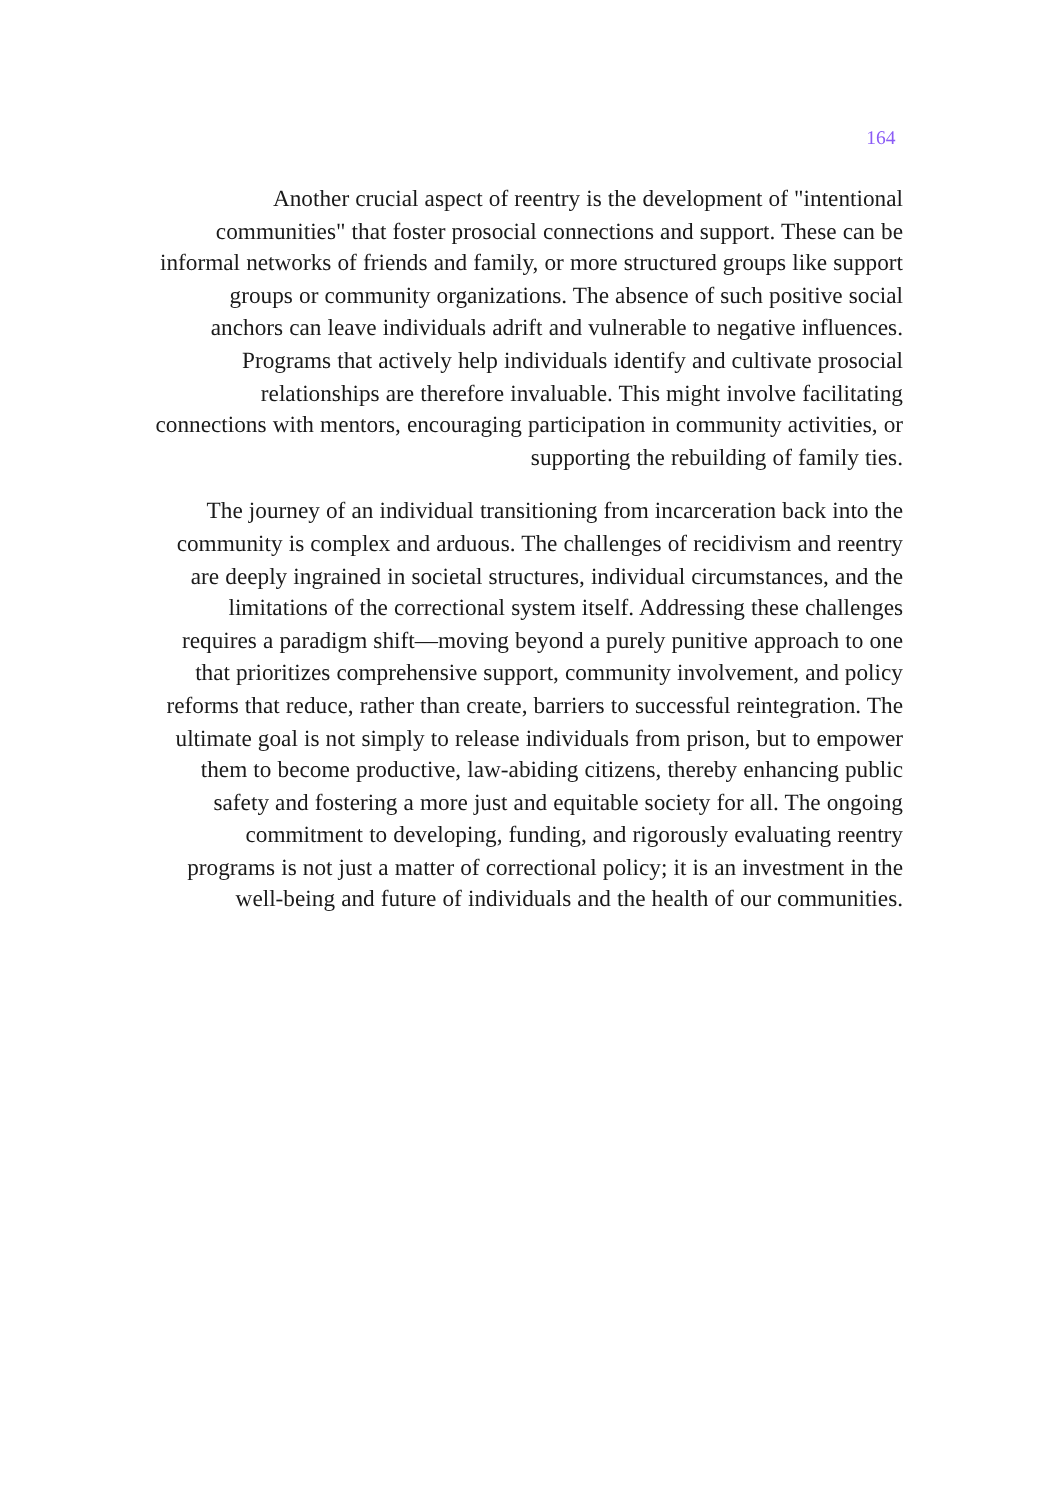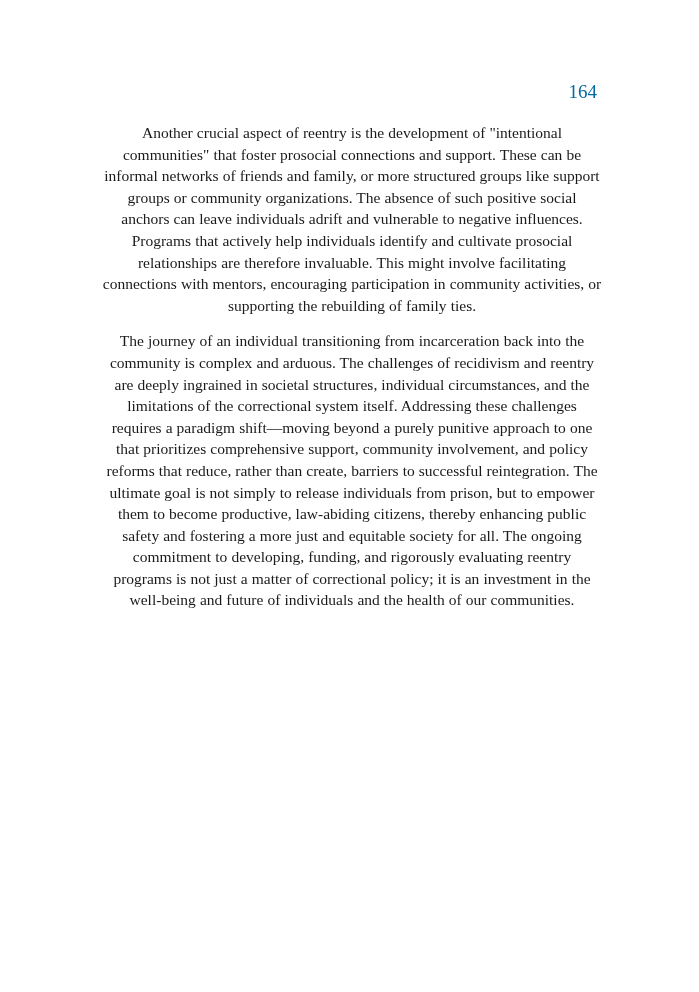--- a/index.html
+++ b/index.html
@@ -13,36 +13,36 @@
     height: 992px;
     background: #ffffff;
     overflow: hidden;
     font-family: "Liberation Serif", "DejaVu Serif", serif;
     color: #1a1a1a;
   }
   .page-number {
     position: absolute;
     top: 84px;
     right: 102px;
-    font-size: 19px;
+    font-size: 13px;
     line-height: 15px;
-    color: #0369a1;
+    color: #8b5cf6;
     text-align: left;
   }
   .content {
     position: absolute;
     left: 102px;
     top: 122px;
     width: 500px;
   }
   .content p {
     margin: 0 0 14px 0;
     font-size: 15.5px;
     line-height: 21.6px;
-    text-align: center;
+    text-align: right;
     color: #1a1a1a;
     word-spacing: 0.2px;
   }
 </style>
 </head>
 <body>
 
 <div class="page">
   <div class="page-number">164</div>
   <div class="content">

